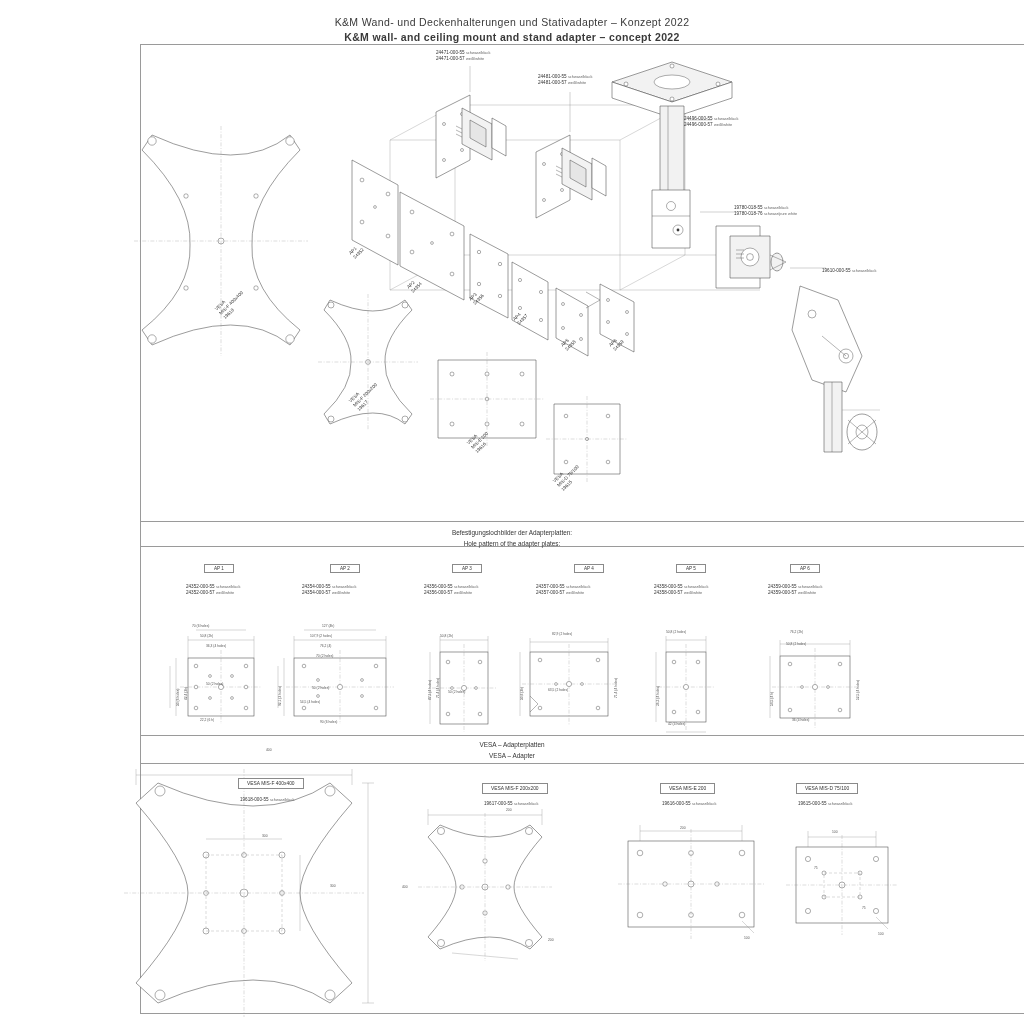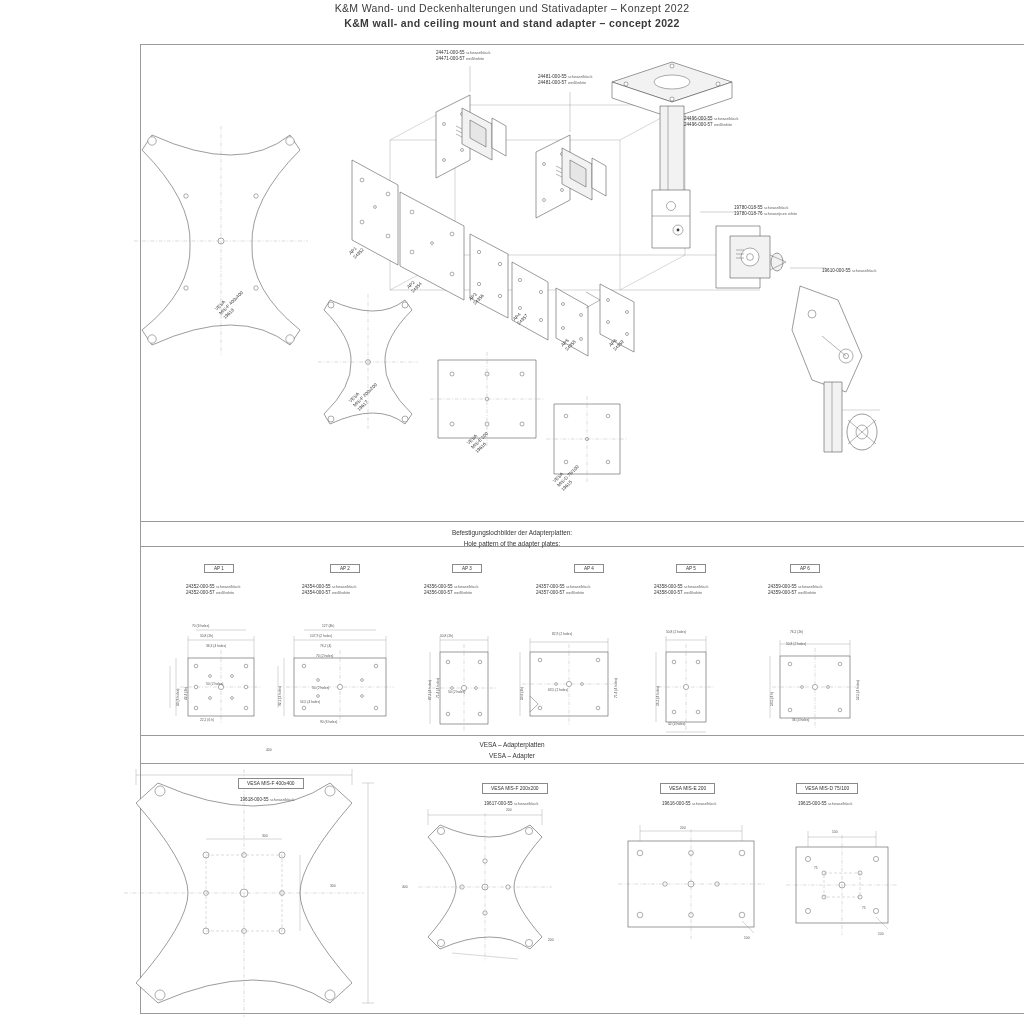--- a/index.html
+++ b/index.html
@@ -5,21 +5,21 @@
   html,body{margin:0;padding:0;background:#ffffff;}
   body{
     width:1024px;height:1024px;position:relative;overflow:hidden;
     font-family:"Liberation Sans","DejaVu Sans",sans-serif;
     color:#2a2a2a;
   }
   .sheet{position:absolute;inset:0;}
 
   
   .title-block{position:absolute;top:0;left:0;width:1024px;text-align:center;}
-  .title-de{font-size:10.5px;letter-spacing:.35px;color:#3a3a3a;margin-top:2px;}
+  .title-de{font-size:10.5px;letter-spacing:.35px;color:#3a3a3a;margin-top:16px;}
   .title-en{font-size:10.5px;letter-spacing:.35px;color:#3a3a3a;margin-top:3px;font-weight:bold;}
 
   
   .rule{position:absolute;height:1px;background:#9a9a9a;}
   .vrule{position:absolute;width:1px;background:#9a9a9a;}
 
   
   .lbl{position:absolute;font-size:4.6px;line-height:1.35;color:#333;white-space:nowrap;}
   .lbl .fin{color:#666;font-size:3.9px;}
   .sec-title{position:absolute;font-size:6.4px;color:#333;text-align:center;white-space:nowrap;}

